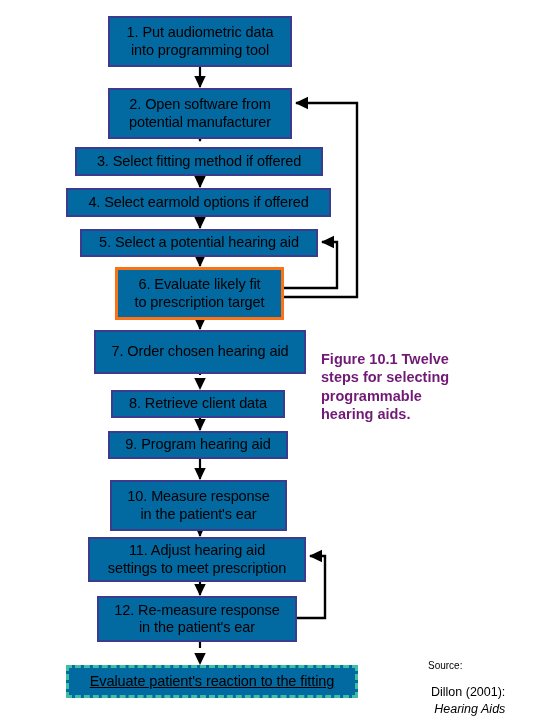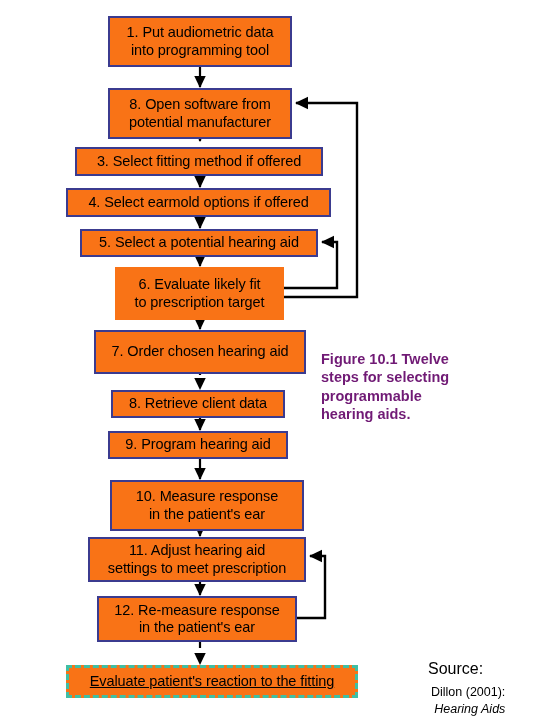--- a/index.html
+++ b/index.html
@@ -22,21 +22,21 @@
     position: absolute;
     left: 0;
     top: 0;
     width: 540px;
     height: 720px;
     pointer-events: none;
   }
   .node {
     position: absolute;
     box-sizing: border-box;
-    background: #f97316;
+    background: #0369a1;
     display: flex;
     align-items: center;
     justify-content: center;
     text-align: center;
     color: #000000;
     font-size: 14.5px;
     line-height: 1.18;
     letter-spacing: -0.1px;
     border: 2px solid #3b3b8f;
     white-space: pre-line;
@@ -54,21 +54,21 @@
     color: #701a75;
     font-weight: bold;
     font-size: 14.5px;
     line-height: 1.26;
     white-space: pre-line;
     z-index: 3;
   }
   .source-label {
     position: absolute;
     color: #000000;
-    font-size: 16px;
+    font-size: 10px;
     line-height: 1.3;
     z-index: 3;
   }
   .source-ref {
     position: absolute;
     color: #000000;
     font-size: 12.5px;
     line-height: 1.35;
     z-index: 3;
   }
@@ -110,39 +110,39 @@
     <path d="M 284 297 L 357 297 L 357 103 L 296 103" stroke="#000000" stroke-width="2.4" fill="none" marker-end="url(#arrowhead)"></path>
 
     <path d="M 284 288 L 337 288 L 337 242 L 322 242" stroke="#000000" stroke-width="2.4" fill="none" marker-end="url(#arrowhead)"></path>
 
     <path d="M 297 618 L 325 618 L 325 556 L 310 556" stroke="#000000" stroke-width="2.4" fill="none" marker-end="url(#arrowhead)"></path>
   </svg>
 
   <div class="node" style="left:108px; top:16px; width:184px; height:51px;">1. Put audiometric data
 into programming tool</div>
 
-  <div class="node" style="left:108px; top:88px; width:184px; height:51px;">8. Open software from
+  <div class="node" style="left:108px; top:88px; width:184px; height:51px;">2. Open software from
 potential manufacturer</div>
 
   <div class="node" style="left:75px; top:147px; width:248px; height:29px;">3. Select fitting method if offered</div>
 
   <div class="node" style="left:66px; top:188px; width:265px; height:29px;">4. Select earmold options if offered</div>
 
   <div class="node" style="left:80px; top:229px; width:238px; height:28px;">5. Select a potential hearing aid</div>
 
   <div class="node emphasis" style="left:115px; top:267px; width:169px; height:53px;">6. Evaluate likely fit
 to prescription target</div>
 
   <div class="node" style="left:94px; top:330px; width:212px; height:44px;">7. Order chosen hearing aid</div>
 
   <div class="node" style="left:111px; top:390px; width:174px; height:28px;">8. Retrieve client data</div>
 
   <div class="node" style="left:108px; top:431px; width:180px; height:28px;">9. Program hearing aid</div>
 
-  <div class="node" style="left:110px; top:480px; width:194px; height:51px;">10. Measure response
+  <div class="node" style="left:110px; top:480px; width:177px; height:51px;">10. Measure response
 in the patient's ear</div>
 
   <div class="node" style="left:88px; top:537px; width:218px; height:45px;">11. Adjust hearing aid
 settings to meet prescription</div>
 
   <div class="node" style="left:97px; top:596px; width:200px; height:46px;">12. Re-measure response
 in the patient's ear</div>
 
   <div class="node outcome" style="left:66px; top:665px; width:292px; height:33px;text-decoration:underline;">Evaluate patient's reaction to the fitting</div>
 

